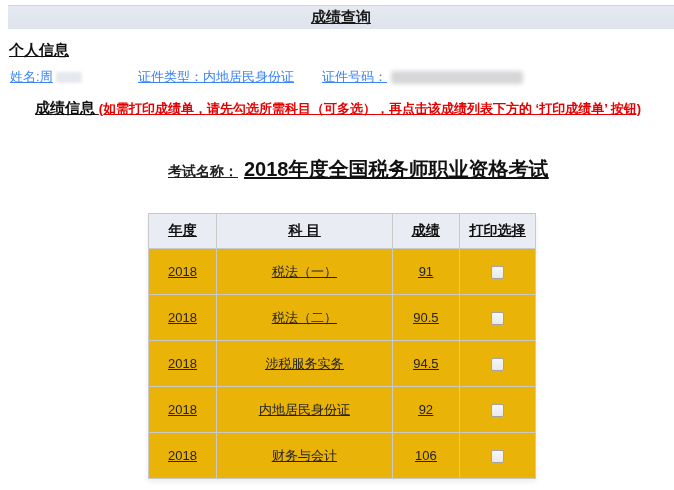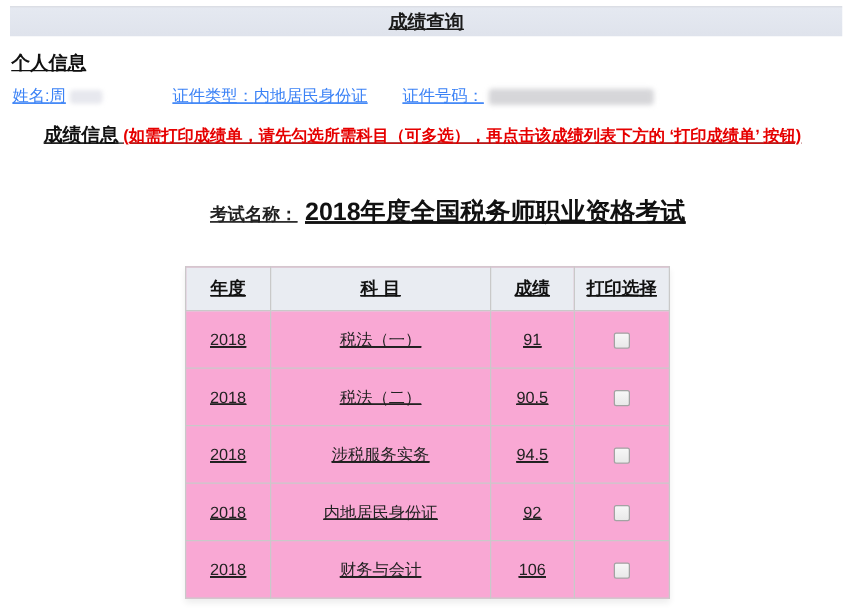--- a/index.html
+++ b/index.html
@@ -61,21 +61,21 @@
   .exam-label { font-size: 14px; font-weight: bold; color: #222; margin-right: 6px; }
   .exam-name { font-size: 20px; font-weight: bold; color: #111; }
 
   
   .score-table-wrap {
     position: absolute; left: 148px; top: 213px;
     box-shadow: 0 3px 5px rgba(0,0,0,0.07);
   }
   table.score-table {
     border-collapse: collapse; table-layout: fixed; width: 388px;
-    background: #f9a8d4;
+    background: #eab308;
   }
   .score-table th, .score-table td {
     border: 1px solid #c9c9c9;
     text-align: center; vertical-align: middle;
   }
   .score-table th {
     height: 35px; background: #e9ecf2;
     font-size: 14px; font-weight: bold; color: #111;
   }
   .score-table td { height: 46px; font-size: 13px; color: #222; }

